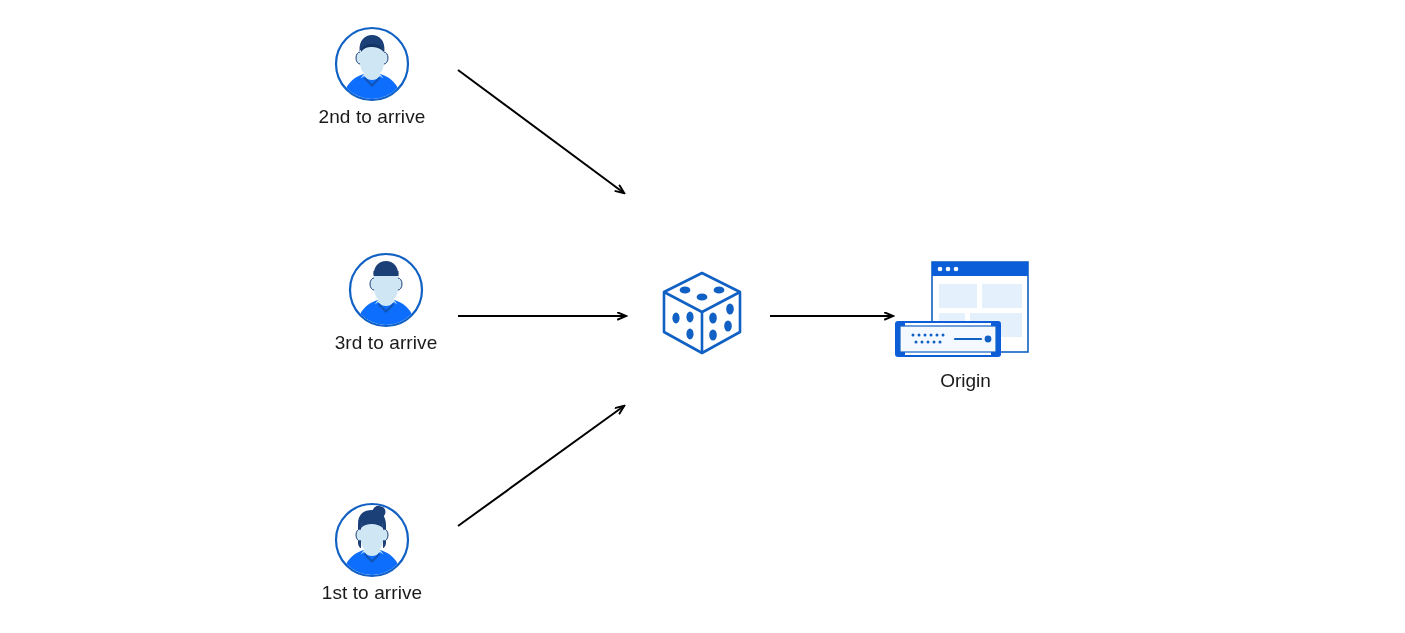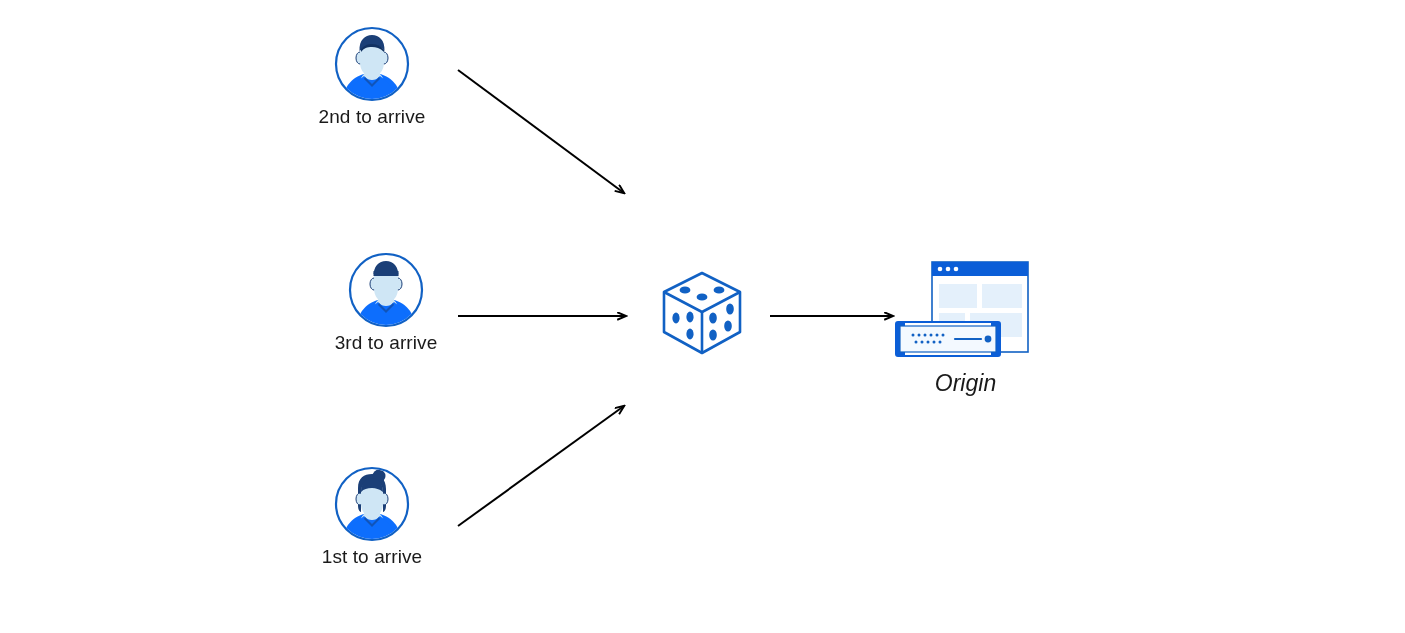--- a/index.html
+++ b/index.html
@@ -50,23 +50,22 @@
   }
   .origin-node {
     position: absolute;
   }
   .origin-label {
     position: absolute;
     left: 50%;
     transform: translateX(-50%);
     top: 112px;
     white-space: nowrap;
-    font-size: 23px;
+    font-size: 19px;
     color: #1a1a1a;
-    font-style: italic;
   }
 </style>
 </head>
 <body>
 
 <div id="canvas">
 
   <svg class="arrow-layer" viewBox="0 0 1405 633">
     <defs>
       <marker id="arrowhead" markerWidth="11" markerHeight="11" refX="9.2" refY="4.2" orient="auto" markerUnits="userSpaceOnUse">
@@ -122,21 +121,21 @@
           <rect x="25.5" y="19" width="25" height="5" fill="#1b3f77"></rect>
           <path d="M30 50 C32 54 35 56 38 56 C41 56 44 54 46 50 L46 44 L30 44 Z" fill="#cfe6f5"></path>
           <path d="M30 50 C33 53 35 54 38 54 C41 54 43 53 46 50 C50 53 56 57 58 64 L18 64 C20 57 26 53 30 50 Z" fill="#0d6efd"></path>
           <path d="M31 51 L38 58 L45 51 L46 53 L38 61 L30 53 Z" fill="#1154b8"></path>
         </g>
       </svg>
     </div>
     <div class="node-label">3rd to arrive</div>
   </div>
 
-  <div class="node" style="left:334px; top:466px;">
+  <div class="node" style="left:334px; top:502px;">
     <div class="avatar-wrap">
       <svg width="76" height="76" viewBox="0 0 76 76">
         <circle cx="38" cy="38" r="36" fill="#ffffff" stroke="#1161c4" stroke-width="2.2"></circle>
         <clipPath id="clipC">
             <circle cx="38" cy="38" r="35"></circle>
           </clipPath>
         <g clip-path="url(#clipC)">
           <path d="M8 76 C10 56 24 47 38 47 C52 47 66 56 68 76 Z" fill="#0d6efd"></path>
           <path d="M38 45 C31 45 27 50 26 56 L50 56 C49 50 45 45 38 45 Z" fill="#cfe6f5"></path>
           <path d="M24 22 C24 12 30 8 38 8 C46 8 52 13 52 23 L52 40 C52 44 50 46 49 46 L49 26 L27 26 L27 46 C26 46 24 44 24 40 Z" fill="#1b3f77"></path>

